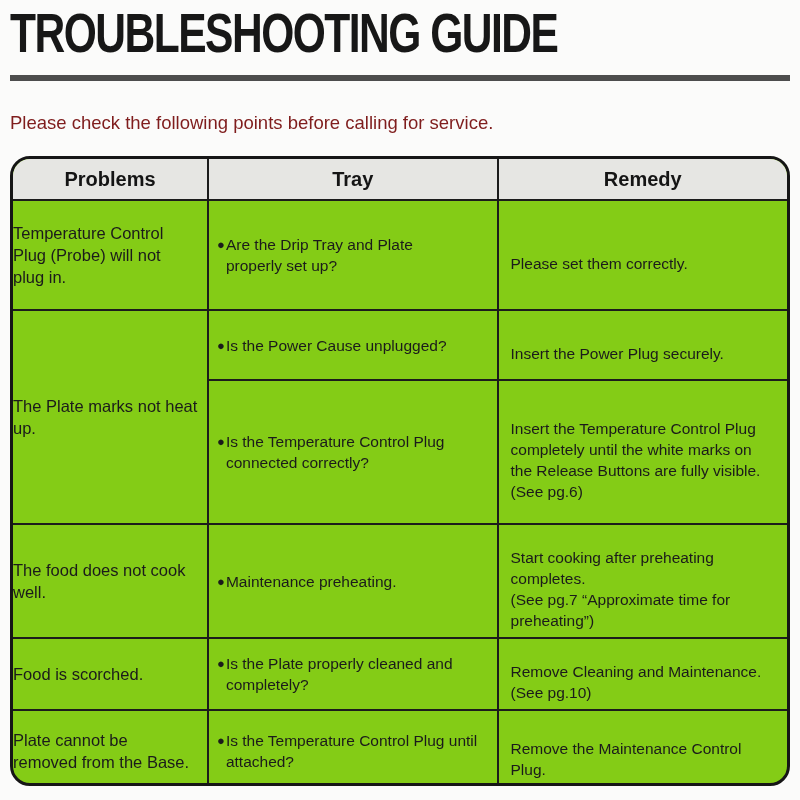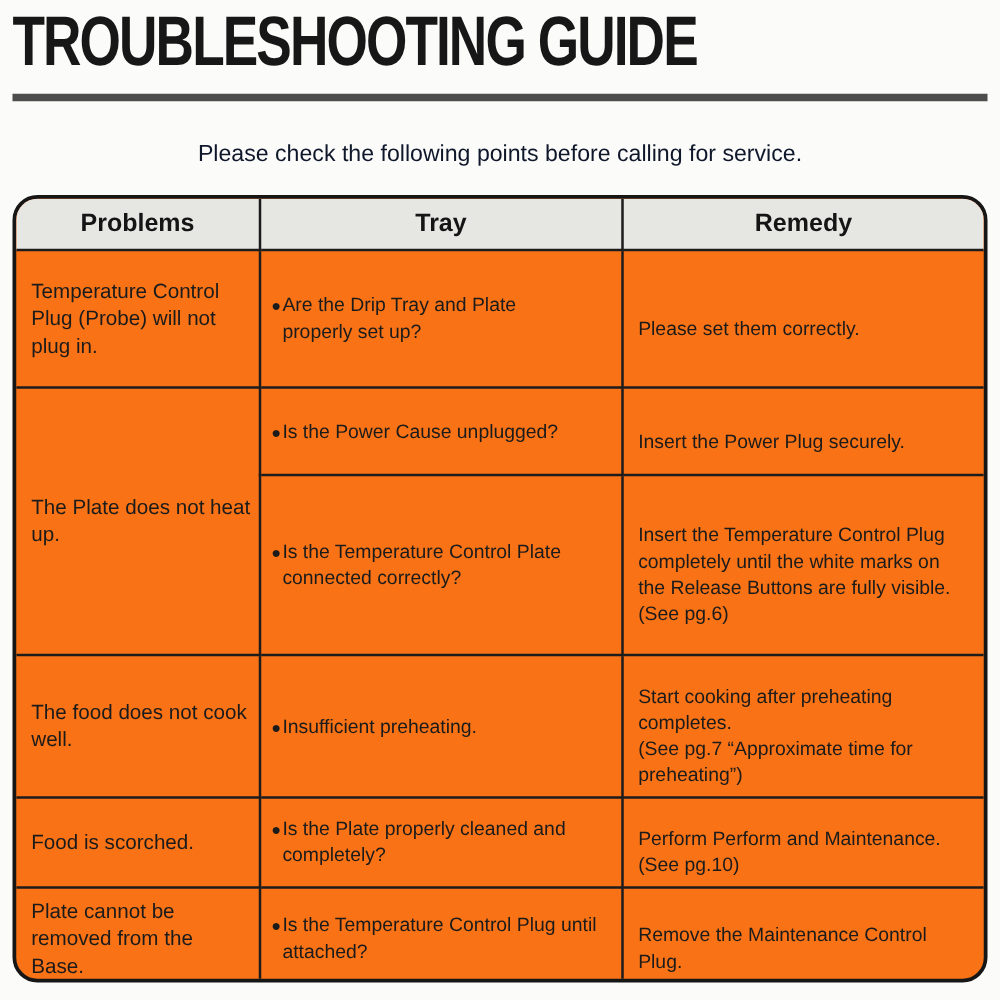--- a/index.html
+++ b/index.html
@@ -35,33 +35,32 @@
   .title-rule {
     margin-top: 11px;
     width: 780px;
     height: 6px;
     background: #4d4d4d;
   }
   .intro {
     margin: 31px 0 0 0;
     font-size: 18.5px;
     line-height: 22px;
-    color: #0f172a;
-    text-align: center;
+    color: #7f1d1d;
   }
   
   .table-wrap {
     margin-top: 22px;
     width: 780px;
     height: 630px;
     box-sizing: border-box;
     border: 3px solid #161616;
     border-radius: 20px;
     overflow: hidden;
-    background: #f97316;
+    background: #84cc16;
   }
   table.tbl {
     width: 100%;
     height: 100%;
     border-collapse: collapse;
     table-layout: fixed;
   }
   .tbl th, .tbl td {
     border: 2px solid #1c1c1c;
     vertical-align: middle;
@@ -77,21 +76,21 @@
     height: 41px;
   }
   .tbl .col-p { border-left: none; }
   .tbl .col-r { border-right: none; }
   .tbl tr.last td { border-bottom: none; }
 
   .tbl td { font-size: 15.5px; line-height: 21px; }
   .tbl td.col-p {
     font-size: 16.5px;
     line-height: 22px;
-    padding: 6px 6px 6px 12px;
+    padding: 6px 6px 6px 0;
     white-space: pre-line;
   }
   .tbl td.col-c { padding: 6px 6px 6px 8px; }
   .tbl td.col-r { padding: 22px 8px 6px 12px; white-space: pre-line; }
 
   .cause {
     display: flex;
     align-items: flex-start;
   }
   .bullet {
@@ -142,69 +141,69 @@
             <div class="cause">
               <span class="bullet">●</span>
               <span class="cause-text">Are the Drip Tray and Plate
 properly set up?</span>
             </div>
           </td>
           <td class="col-r">Please set them correctly.</td>
         </tr>
 
         <tr class="r2a">
-          <td class="col-p" rowspan="2">The Plate does not heat
+          <td class="col-p" rowspan="2">The Plate marks not heat
 up.</td>
           <td class="col-c">
             <div class="cause">
               <span class="bullet">●</span>
               <span class="cause-text">Is the Power Cause unplugged?</span>
             </div>
           </td>
           <td class="col-r">Insert the Power Plug securely.</td>
         </tr>
 
         <tr class="r2b">
           <td class="col-c">
             <div class="cause">
               <span class="bullet">●</span>
-              <span class="cause-text">Is the Temperature Control Plate
+              <span class="cause-text">Is the Temperature Control Plug
 connected correctly?</span>
             </div>
           </td>
           <td class="col-r">Insert the Temperature Control Plug
 completely until the white marks on
 the Release Buttons are fully visible.
 (See pg.6)</td>
         </tr>
 
         <tr class="r3">
           <td class="col-p">The food does not cook
 well.</td>
           <td class="col-c">
             <div class="cause">
               <span class="bullet">●</span>
-              <span class="cause-text">Insufficient preheating.</span>
+              <span class="cause-text">Maintenance preheating.</span>
             </div>
           </td>
           <td class="col-r">Start cooking after preheating completes.
 (See pg.7 “Approximate time for
 preheating”)</td>
         </tr>
 
         <tr class="r4">
           <td class="col-p">Food is scorched.</td>
           <td class="col-c">
             <div class="cause">
               <span class="bullet">●</span>
               <span class="cause-text">Is the Plate properly cleaned and
 completely?</span>
             </div>
           </td>
-          <td class="col-r">Perform Perform and Maintenance.
+          <td class="col-r">Remove Cleaning and Maintenance.
 (See pg.10)</td>
         </tr>
 
         <tr class="r5 last">
           <td class="col-p">Plate cannot be
 removed from the Base.</td>
           <td class="col-c">
             <div class="cause">
               <span class="bullet">●</span>
               <span class="cause-text">Is the Temperature Control Plug until

